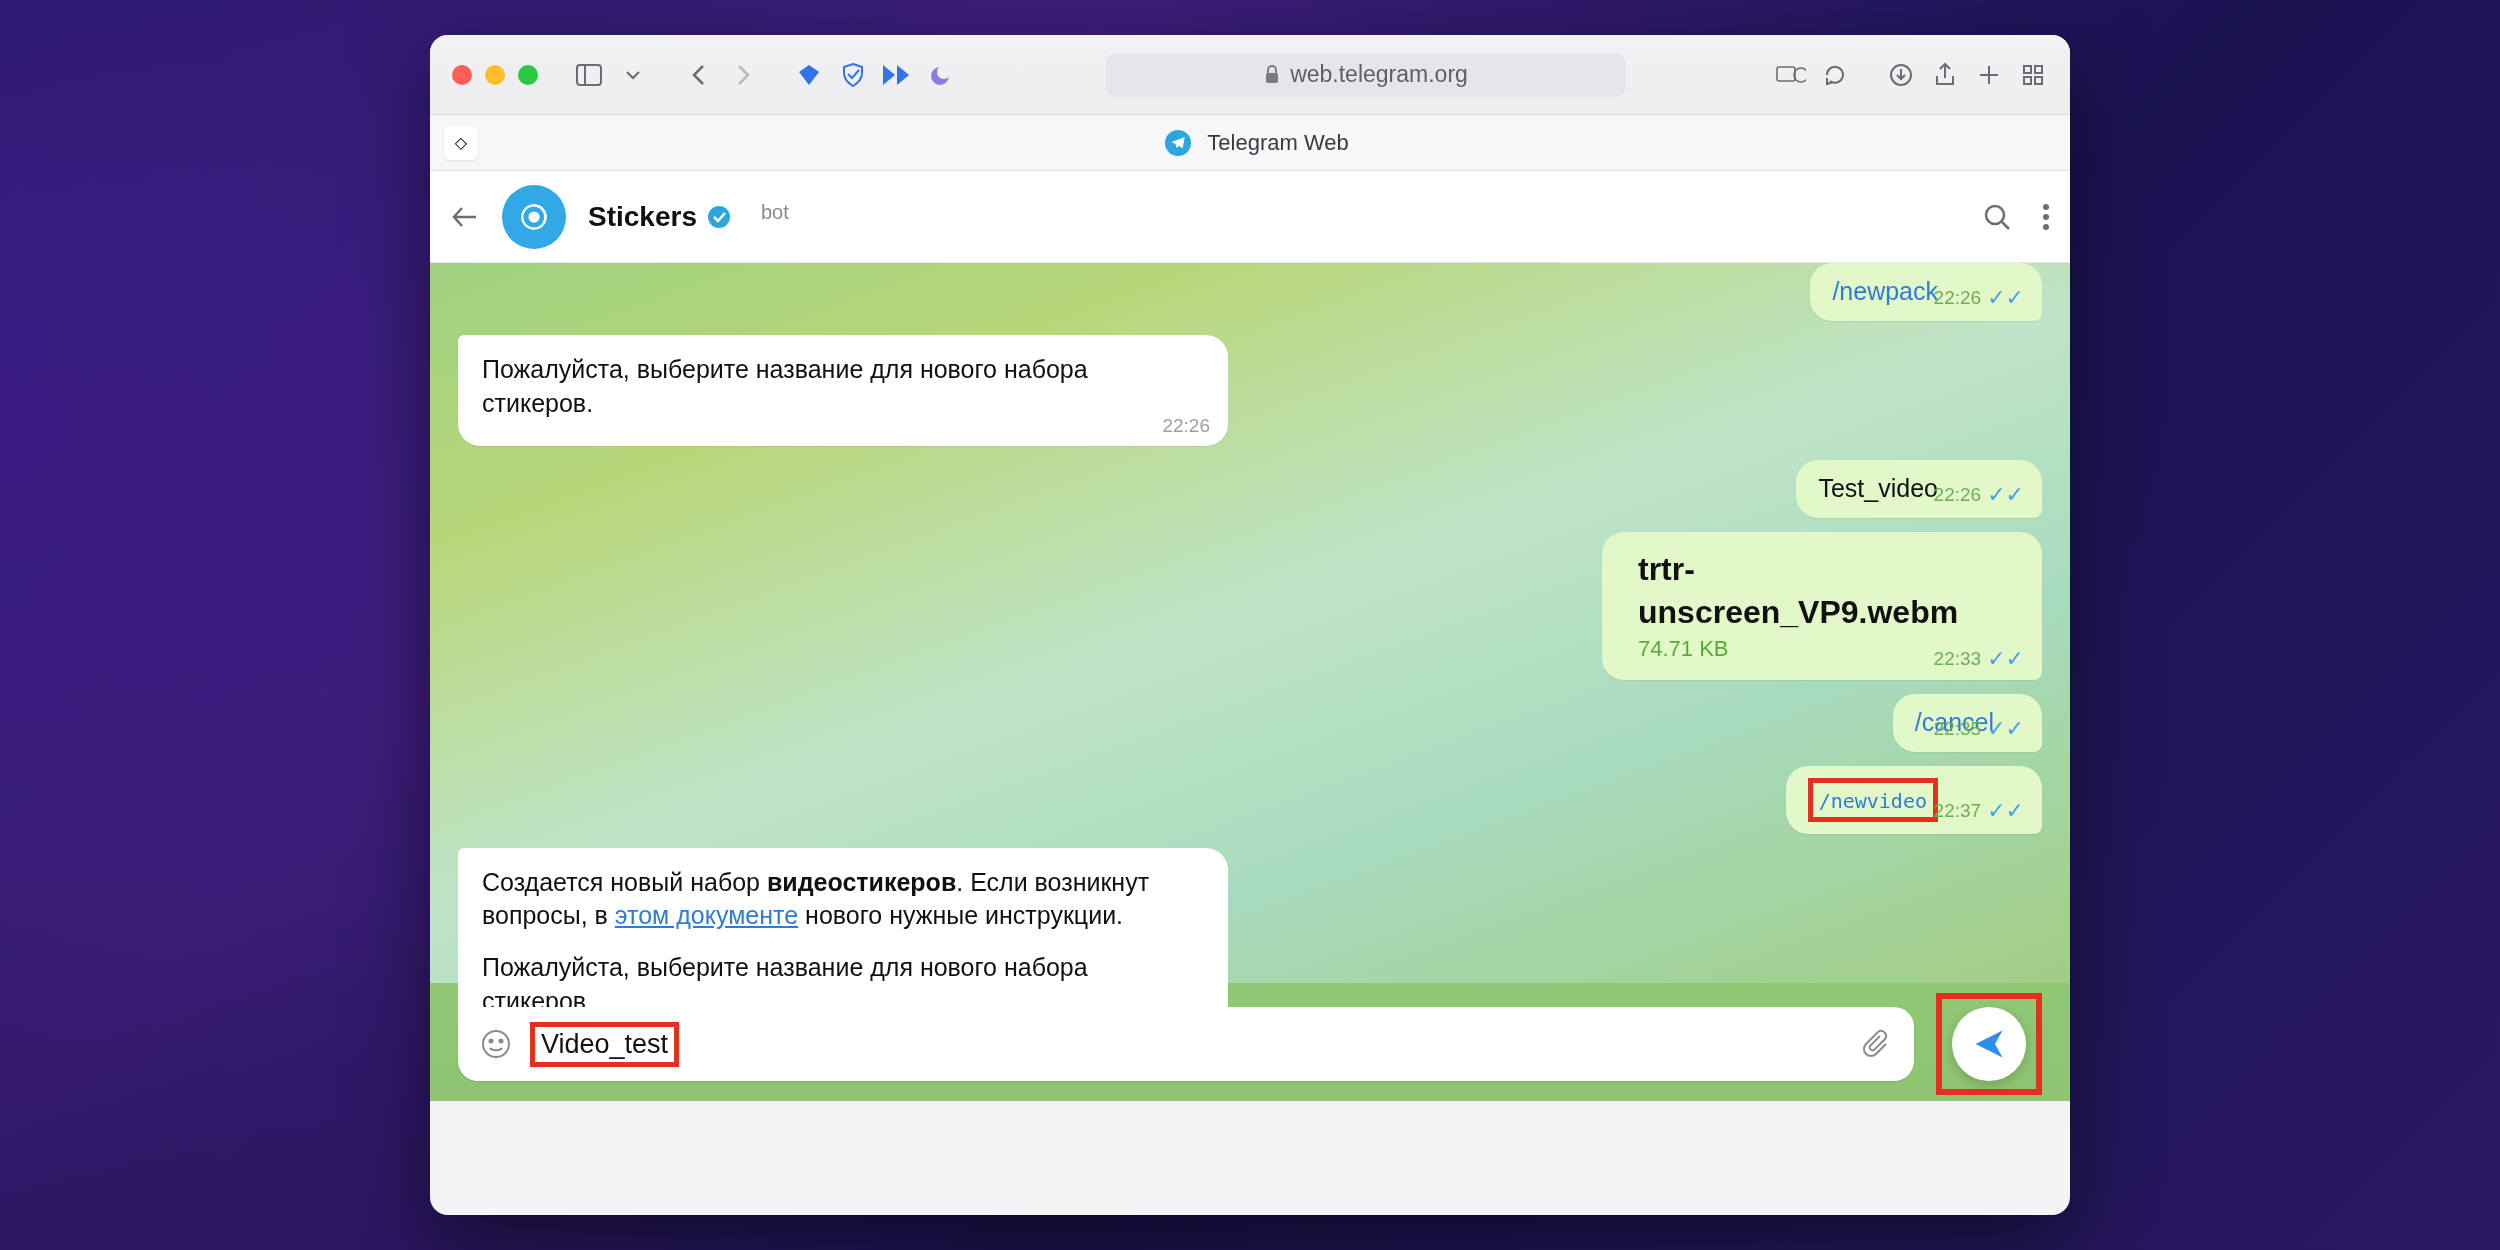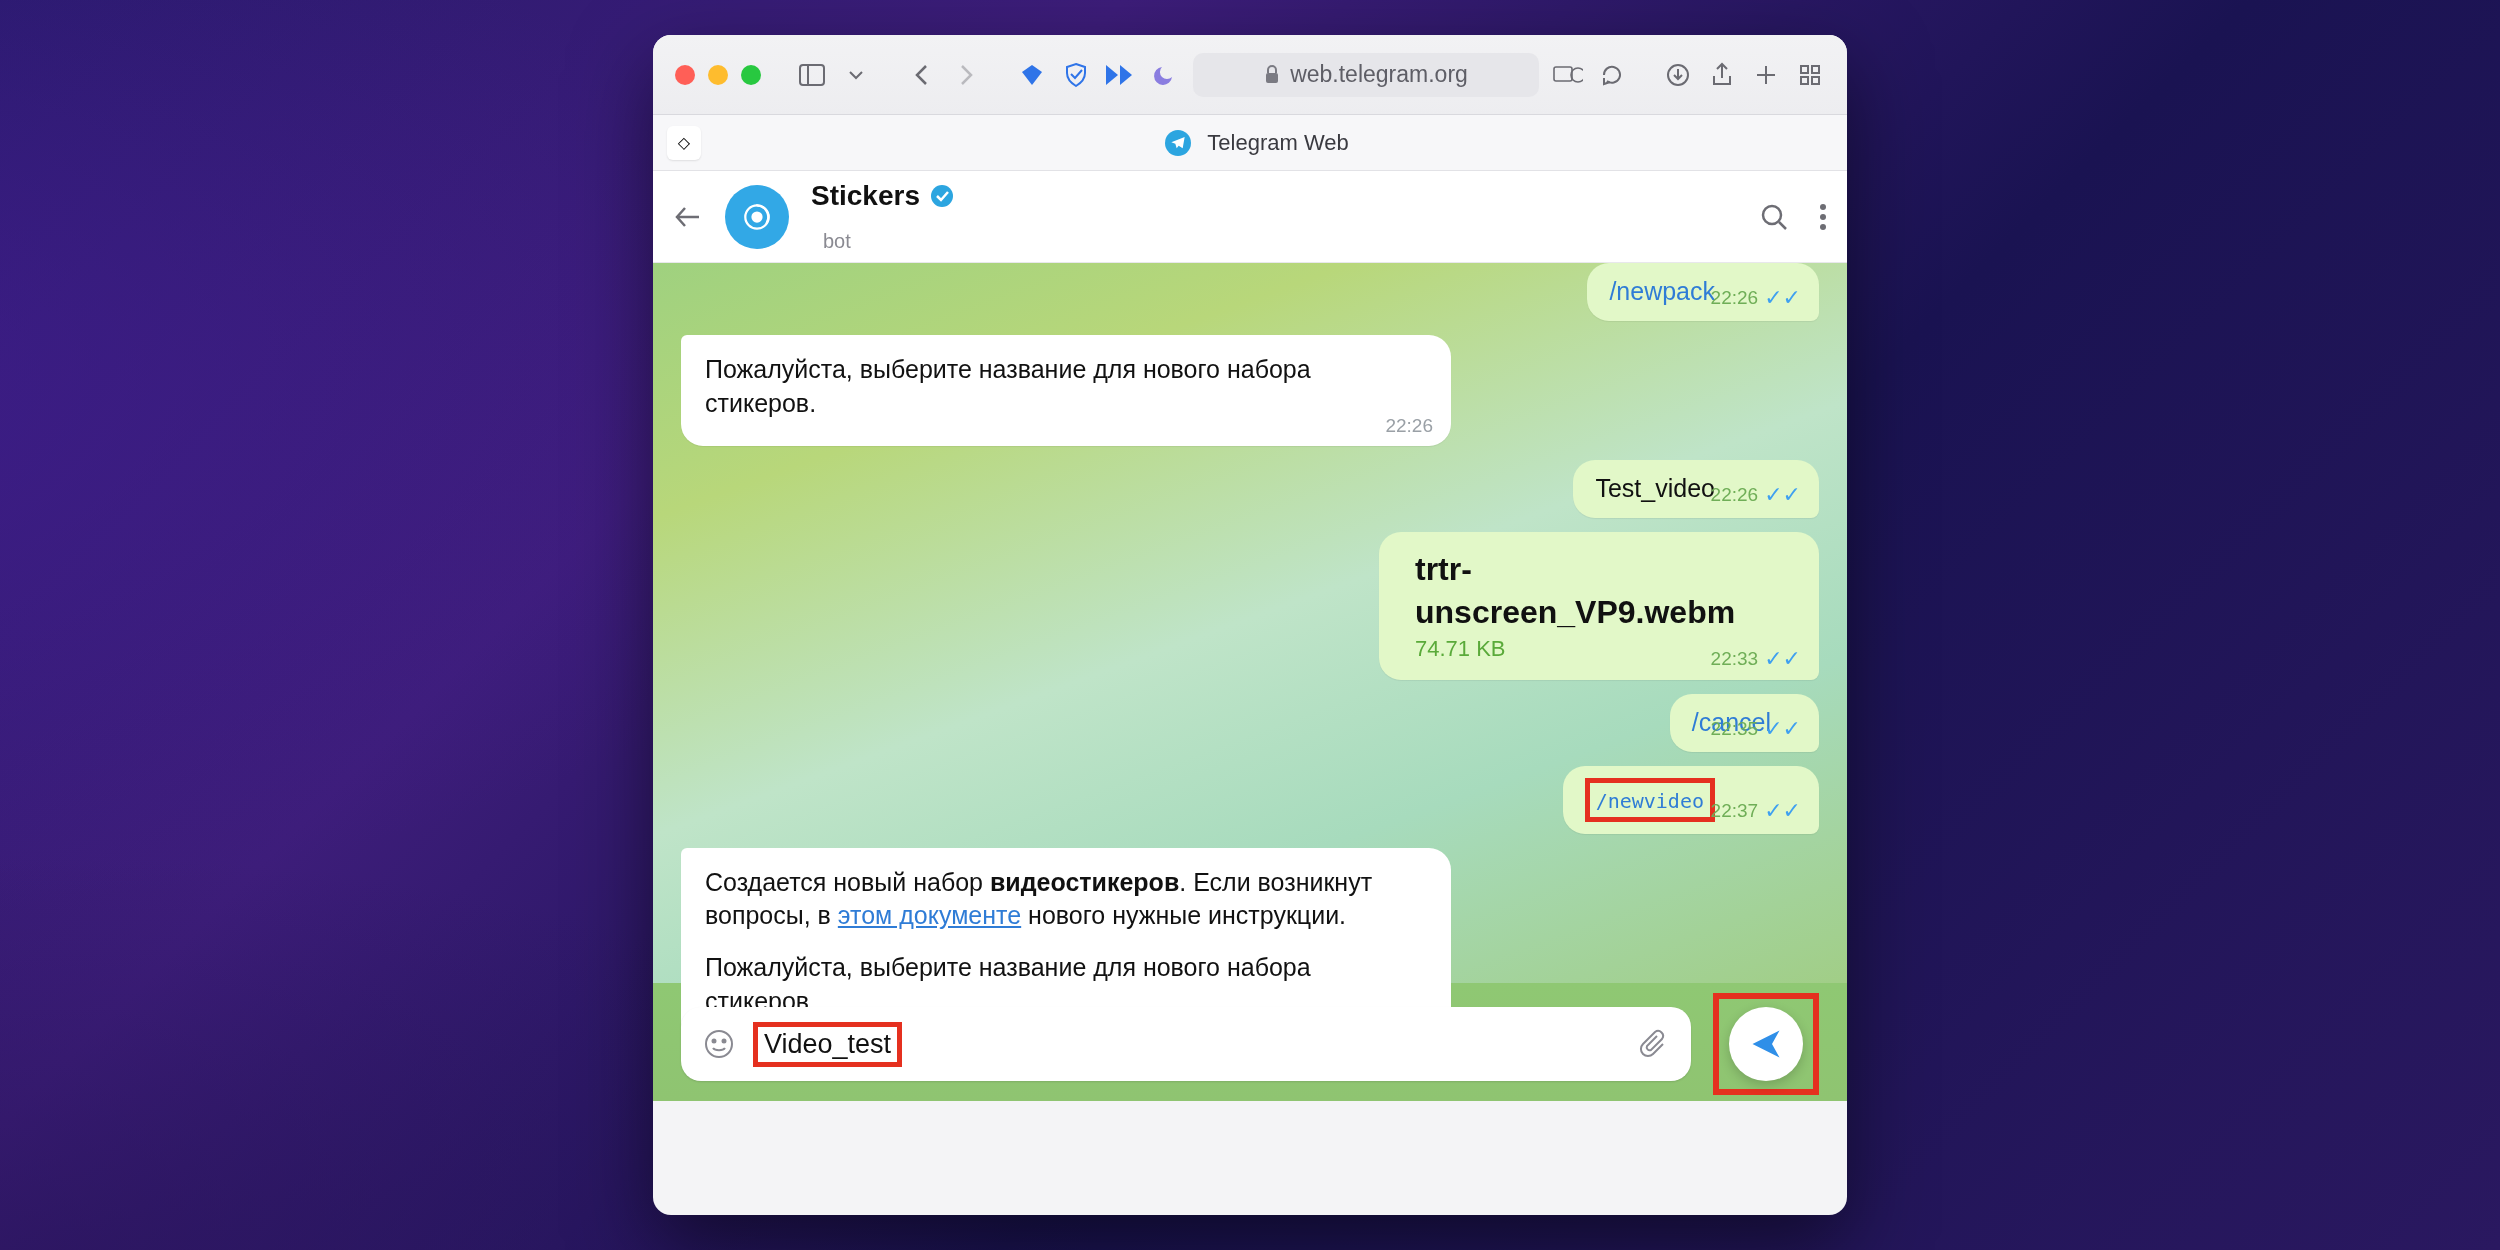--- a/index.html
+++ b/index.html
@@ -11,21 +11,21 @@
 }
 .wave { position: absolute; inset: 0; }
 .wave::before {
   content: ""; position: absolute; width: 140%; height: 140%;
   left: -40%; top: -10%;
   background: radial-gradient(ellipse 60% 50% at 20% 30%, rgba(70,30,150,.6), transparent 60%),
               radial-gradient(ellipse 50% 40% at 30% 80%, rgba(40,20,90,.7), transparent 60%);
 }
 .browser {
   position: relative;
-  width: 1194px; height: 1180px;
+  width: 1640px; height: 1180px;
   background: #f4f4f6;
   border-radius: 18px;
   box-shadow: 0 30px 80px rgba(0,0,0,.5);
   overflow: hidden;
 }
 .toolbar {
   height: 80px; display: flex; align-items: center; gap: 14px;
   padding: 0 22px;
   background: linear-gradient(#f2f2f4,#ededf0);
   border-bottom: 1px solid #d9d9de;
@@ -46,21 +46,21 @@
 .apptab { position:absolute; left:14px; width:34px; height:34px; background:#fff; border-radius:6px; box-shadow:0 1px 2px rgba(0,0,0,.1); display:flex; align-items:center; justify-content:center; font-size:16px; }
 .tgicon { width:26px; height:26px; border-radius:50%; background:#2ca5e0; display:inline-flex; align-items:center; justify-content:center; }
 
 .chat-header {
   height: 92px; background:#fff; border-bottom:1px solid #e8e8ec;
   display:flex; align-items:center; padding:0 20px; gap:22px;
 }
 .back { color:#6d6d74; }
 .avatar { width:64px; height:64px; border-radius:50%; background:#32a8e6; display:flex; align-items:center; justify-content:center; }
 .avatar svg { width:36px; height:36px; }
-.title-block { display:flex; flex-direction:column; gap:18px; }
+.title-block { display:flex; flex-direction:row; gap:18px; }
 .title-row { display:flex; align-items:center; gap:10px; }
 .chname { font-size:28px; font-weight:600; color:#111; }
 .verif { width:24px; height:24px; }
 .subtitle { color:#8a8a92; font-size:20px;margin-left:12px; }
 .head-actions { margin-left:auto; display:flex; gap:30px; color:#6d6d74; }
 
 .chat-body {
   position: relative;
   height: calc(100% - 80px - 56px - 92px - 114px);
   background: linear-gradient(160deg, #9fd17f 0%, #b8d77a 20%, #bfe4c8 45%, #a7dbbd 65%, #9fc973 100%);

